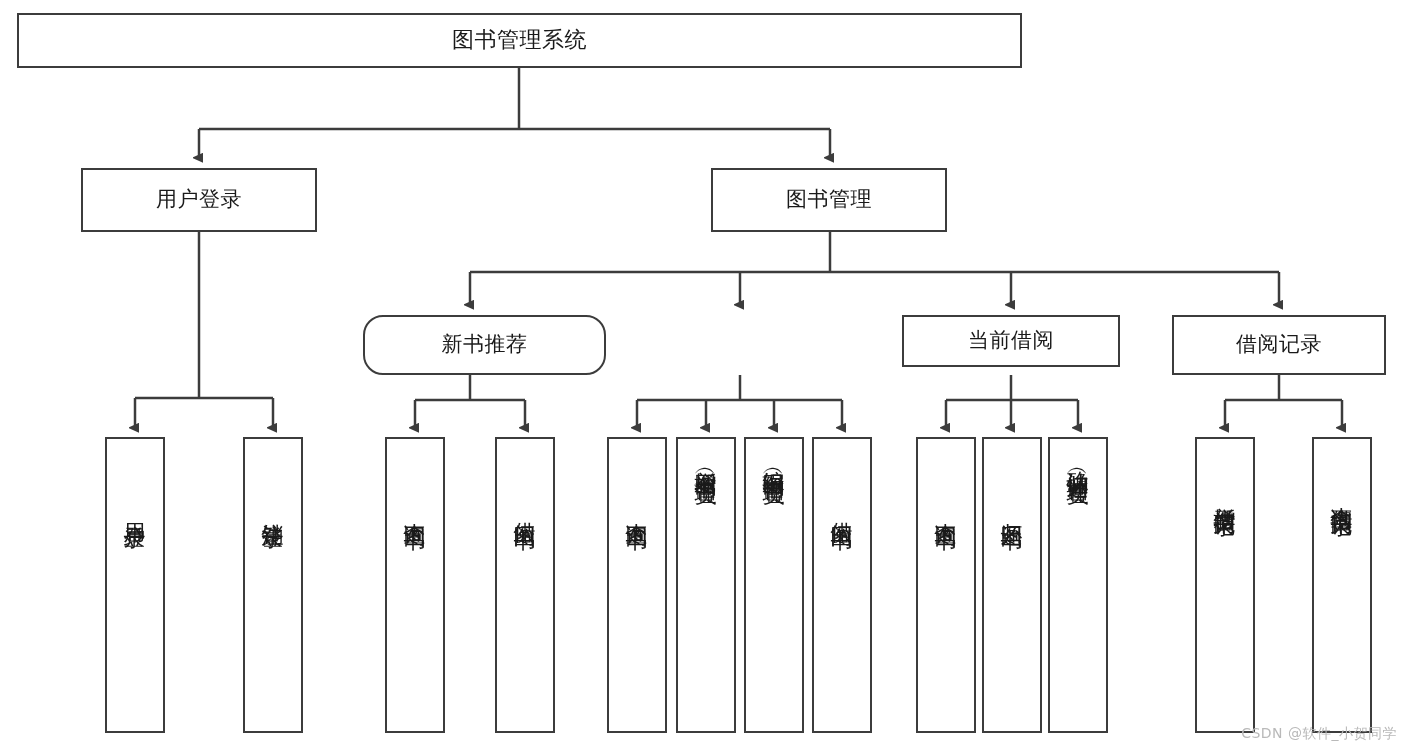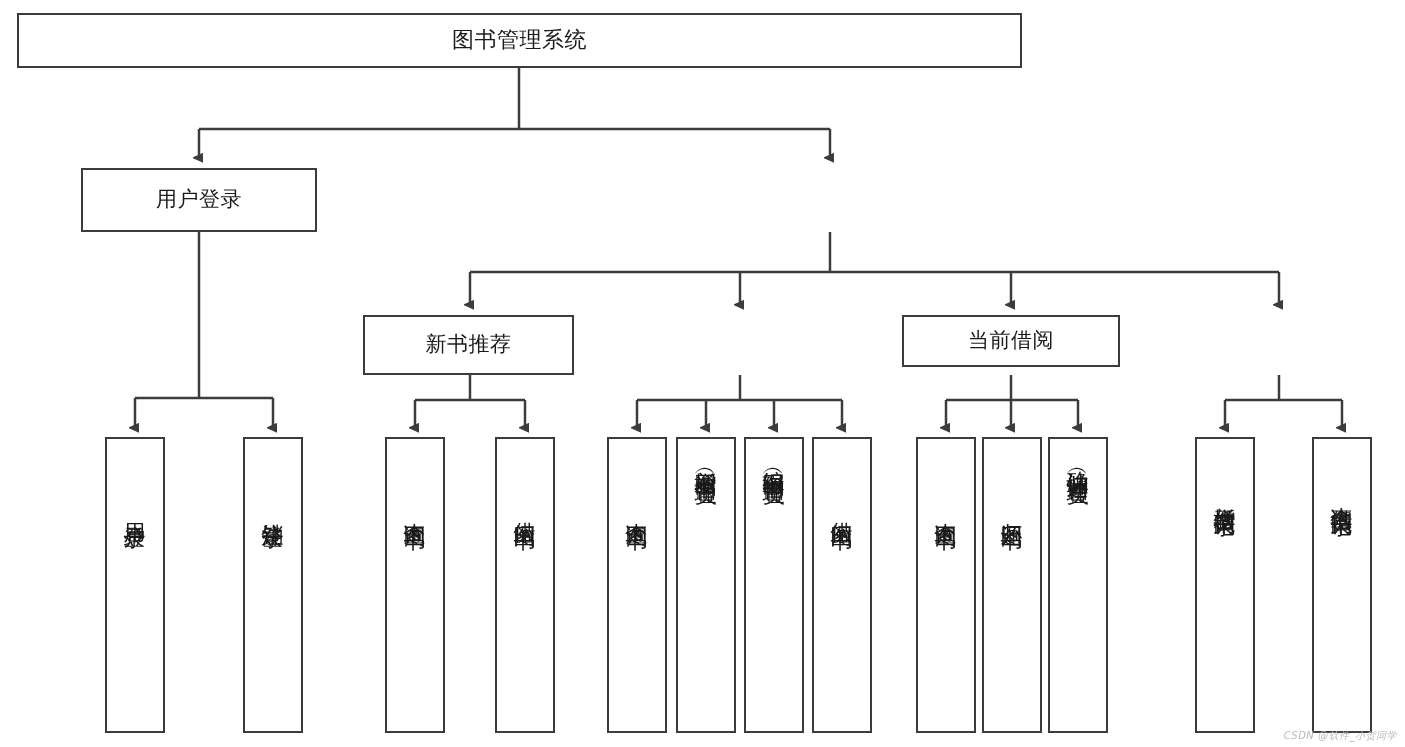--- a/index.html
+++ b/index.html
@@ -63,25 +63,24 @@
   .node.vert.tall .lbl {
     padding-top: 52px;
   }
   .node.vert.tall4 .lbl {
     padding-top: 36px;
   }
   .watermark {
     position: absolute;
     right: 8px;
     bottom: 4px;
-    font-size: 10px;
+    font-size: 14px;
     color: #b9b9b9;
     letter-spacing: 0.5px;
     white-space: nowrap;
-    font-style: italic;
   }
 </style>
 </head>
 <body>
 
 <div id="canvas">
 
   <svg id="edges" viewBox="0 0 1405 747">
     <defs>
       <marker id="arrow" markerWidth="10" markerHeight="10" refX="5.2" refY="4" orient="auto" markerUnits="userSpaceOnUse">
@@ -132,27 +131,33 @@
     </g>
   </svg>
 
   <div class="node root horiz" style="left:17px; top:13px; width:1005px; height:55px;">
     <span class="lbl">图书管理系统</span>
   </div>
 
   <div class="node horiz" style="left:81px; top:168px; width:236px; height:64px;">
     <span class="lbl">用户登录</span>
   </div>
-
-  <div class="node horiz" style="left:363px; top:315px; width:211px; height:60px;">
+  <div class="node horiz" style="left:711px; top:168px; width:236px; height:64px;">
+    <span class="lbl">图书管理</span>
+  </div>
+
+  <div class="node horiz" style="left:363px; top:315px; width:243px; height:60px;border-radius:20px;">
     <span class="lbl">新书推荐</span>
   </div>
   <div class="node horiz" style="left:902px; top:315px; width:218px; height:52px;">
     <span class="lbl">当前借阅</span>
   </div>
+  <div class="node horiz" style="left:1172px; top:315px; width:214px; height:60px;">
+    <span class="lbl">借阅记录</span>
+  </div>
 
   <div class="node vert tall" style="left:105px; top:437px; width:60px; height:296px;">
     <span class="lbl">用户登录</span>
   </div>
   <div class="node vert tall" style="left:243px; top:437px; width:60px; height:296px;">
     <span class="lbl">注销登录</span>
   </div>
 
   <div class="node vert tall" style="left:385px; top:437px; width:60px; height:296px;">
     <span class="lbl">查询图书</span>

